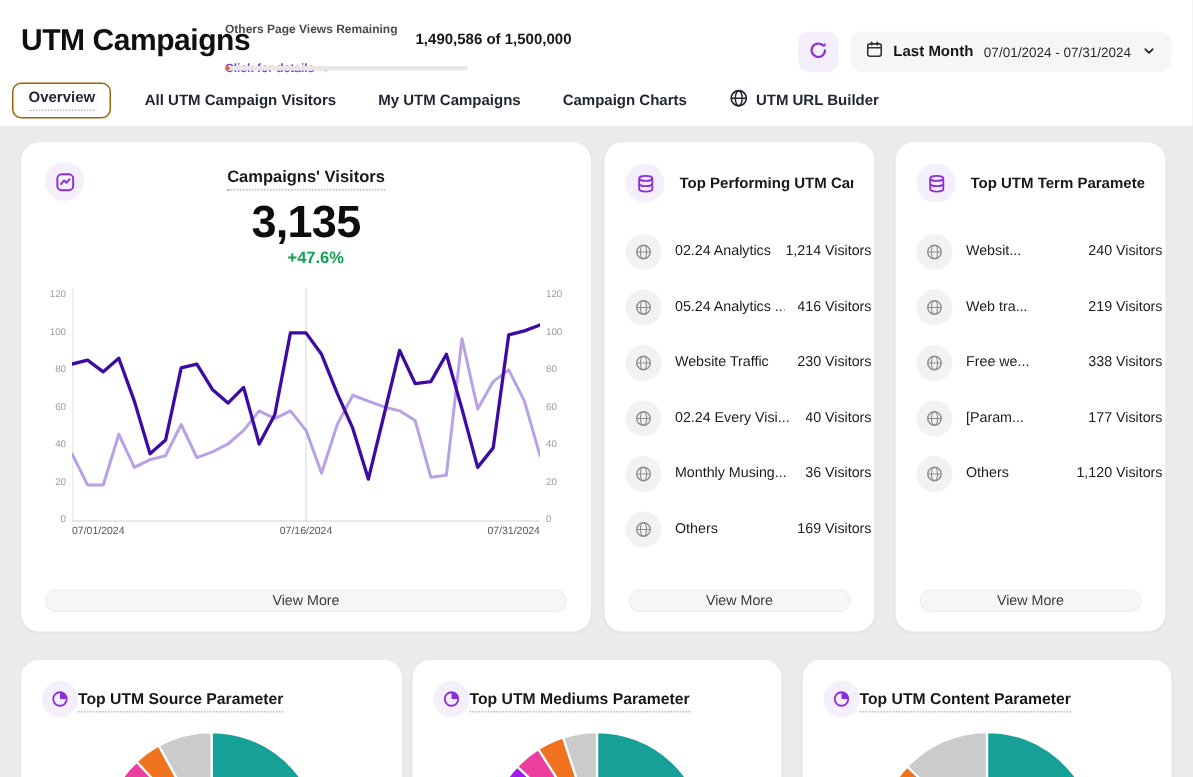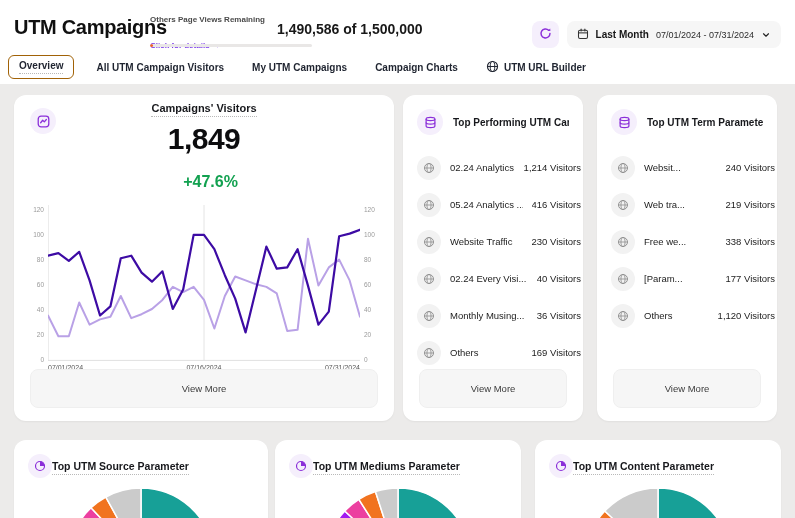--- a/index.html
+++ b/index.html
@@ -3,21 +3,21 @@
 <meta charset="utf-8">
 <style>
   * { margin:0; padding:0; box-sizing:border-box; }
   html,body { width:795px; height:518px; overflow:hidden; background:#ecebea;
               font-family:"Liberation Sans", sans-serif; }
   .topbar { position:absolute; left:0; top:0; width:795px; height:84px; background:#ffffff; }
   .page-title { position:absolute; left:14px; top:16px; font-size:20px; font-weight:700; color:#101010; letter-spacing:-0.3px; }
   .usage { position:absolute; left:150px; top:15px; display:flex; gap:12px; align-items:flex-start; }
   .usage-label { font-size:8px; font-weight:600; color:#4a4a4a; }
   .usage-link { font-size:8px; font-weight:700; color:#7a3be8; margin-top:17px; cursor:pointer; }
-  .usage-value { font-size:14px; font-weight:700; color:#181818; margin-top:6px; white-space:nowrap; }
+  .usage-value { font-size:10px; font-weight:700; color:#181818; margin-top:6px; white-space:nowrap; }
   .usage-bar { position:absolute; left:150px; top:44px; width:162px; height:3px; background:#e9e7e6; border-radius:2px; overflow:hidden; }
   .usage-bar-fill { height:100%; background:#ed5f2b; border-radius:2px; }
   .actions { position:absolute; right:14px; top:21px; display:flex; gap:8px; align-items:center; }
   .refresh-btn { width:27px; height:27px; border-radius:8px; background:#f5effc; display:flex; align-items:center; justify-content:center; cursor:pointer; border:none; }
   .date-picker { height:27px; background:#f6f6f6; border-radius:8px; display:flex; align-items:center; gap:7px; padding:0 10px; cursor:pointer; }
   .date-preset { font-size:10px; font-weight:700; color:#161616; }
   .date-range { font-size:9px; color:#2c2c2c; }
   .tabs { position:absolute; left:8px; top:53px; height:28px; display:flex; align-items:center; gap:28px; }
   .tab { font-size:10px; font-weight:600; color:#1f2430; white-space:nowrap; cursor:pointer; display:flex; align-items:center; gap:5px; }
   .tab-active-box { border:1px solid #a16207; border-radius:6px; padding:4px 10px; margin-right:-6px; }
@@ -26,31 +26,31 @@
   .card { position:absolute; background:#ffffff; border-radius:12px; box-shadow:0 1px 2px rgba(0,0,0,0.05); overflow:hidden; }
   #card-visitors { left:14px; top:11px; width:380px; height:326px; }
   #card-campaigns { left:403px; top:11px; width:180px; height:326px; }
   #card-terms { left:597px; top:11px; width:180px; height:326px; }
   #card-source { left:14px; top:356px; width:254px; height:200px; }
   #card-mediums { left:275px; top:356px; width:246px; height:200px; }
   #card-content { left:535px; top:356px; width:246px; height:200px; }
   .icon-circle { width:26px; height:26px; border-radius:50%; background:#f5effc; display:flex; align-items:center; justify-content:center; flex-shrink:0; }
   .icon-circle.gray { background:#f2f2f2; width:24px; height:24px; }
   .vcard-head { position:absolute; left:16px; top:13px; }
-  .vcard-title { text-align:center; margin-top:7px; font-size:11px; font-weight:600; color:#17181c; }
+  .vcard-title { text-align:center; margin-top:17px; font-size:11px; font-weight:600; color:#17181c; }
   .vcard-number { text-align:center; margin-top:8px; font-size:30px; font-weight:700; color:#0d0d0f; letter-spacing:-0.5px; }
-  .vcard-change { text-align:center; margin-top:17px; font-size:16px; font-weight:700; color:#12a150;padding-left:13px; }
+  .vcard-change { text-align:center; margin-top:0; font-size:11px; font-weight:700; color:#12a150;padding-left:13px; }
   .chart-area { margin:14px 10px 0 10px; display:flex; align-items:stretch; height:156px; }
   .y-axis { width:24px; display:flex; flex-direction:column; justify-content:space-between; font-size:6.5px; color:#9a9a9a; }
   .y-axis.left { text-align:right; padding-right:4px; }
   .y-axis.right { text-align:left; padding-left:4px; }
   .y-axis span { line-height:6px; transform:translateY(2px); }
   .plot { flex:1; height:156px; }
   .x-labels { margin:3px 34px 0 34px; display:flex; justify-content:space-between; font-size:7px; color:#555; }
-  .view-more { position:absolute; left:16px; right:16px; bottom:13px; height:39px; background:#f6f6f6; border:1px solid #efefef; border-radius:8px; font-size:9.5px; color:#3b3b3b; display:flex; align-items:center; justify-content:center; cursor:pointer; font-family:"Liberation Sans", sans-serif; }
+  .view-more { position:absolute; left:16px; right:16px; bottom:13px; height:15px; background:#f6f6f6; border:1px solid #efefef; border-radius:8px; font-size:9.5px; color:#3b3b3b; display:flex; align-items:center; justify-content:center; cursor:pointer; font-family:"Liberation Sans", sans-serif; }
   .list-head { display:flex; align-items:center; gap:10px; padding:14px 14px 0 14px; }
   .list-title { font-size:10px; font-weight:600; color:#17181c; white-space:nowrap; overflow:hidden; }
   .list-rows { margin-top:14px; }
   .list-row { display:flex; align-items:center; gap:9px; height:37px; padding:0 2px 0 14px; }
   .row-name { flex:1; font-size:9.5px; color:#1c1c1c; white-space:nowrap; overflow:hidden; }
   .row-value { font-size:9.5px; color:#1c1c1c; white-space:nowrap; overflow:hidden; text-overflow:clip; text-align:right; }
   .donut-head { display:flex; align-items:center; padding:14px 14px 0 14px; }
   .donut-head .icon-circle { width:24px; height:24px; }
   .donut-title { font-size:10.5px; font-weight:600; color:#17181c; }
   .donut-svg { display:block; margin:8px auto 0 auto; }
@@ -129,21 +129,21 @@
 <div class="content">
 
   <div class="card" id="card-visitors">
     <div class="vcard-head icon-circle">
       <svg width="13" height="13" viewBox="0 0 16 16">
           <rect x="1.5" y="1.5" width="13" height="13" rx="3.5" fill="none" stroke="#8b2fd9" stroke-width="1.6"></rect>
           <polyline points="4.5,9.5 7,6.5 9,8.5 11.5,5.5" fill="none" stroke="#8b2fd9" stroke-width="1.6" stroke-linecap="round" stroke-linejoin="round"></polyline>
         </svg>
     </div>
     <div class="vcard-title"><span class="dotted-u">Campaigns' Visitors</span></div>
-    <div class="vcard-number">1,849</div>
+    <div class="vcard-number">3,135</div>
     <div class="vcard-change">+47.6%</div>
 
     <div class="chart-area">
       <div class="y-axis left" id="yaxis-left">
           <span>120</span>
           <span>100</span>
           <span>80</span>
           <span>60</span>
           <span>40</span>
           <span>20</span>

